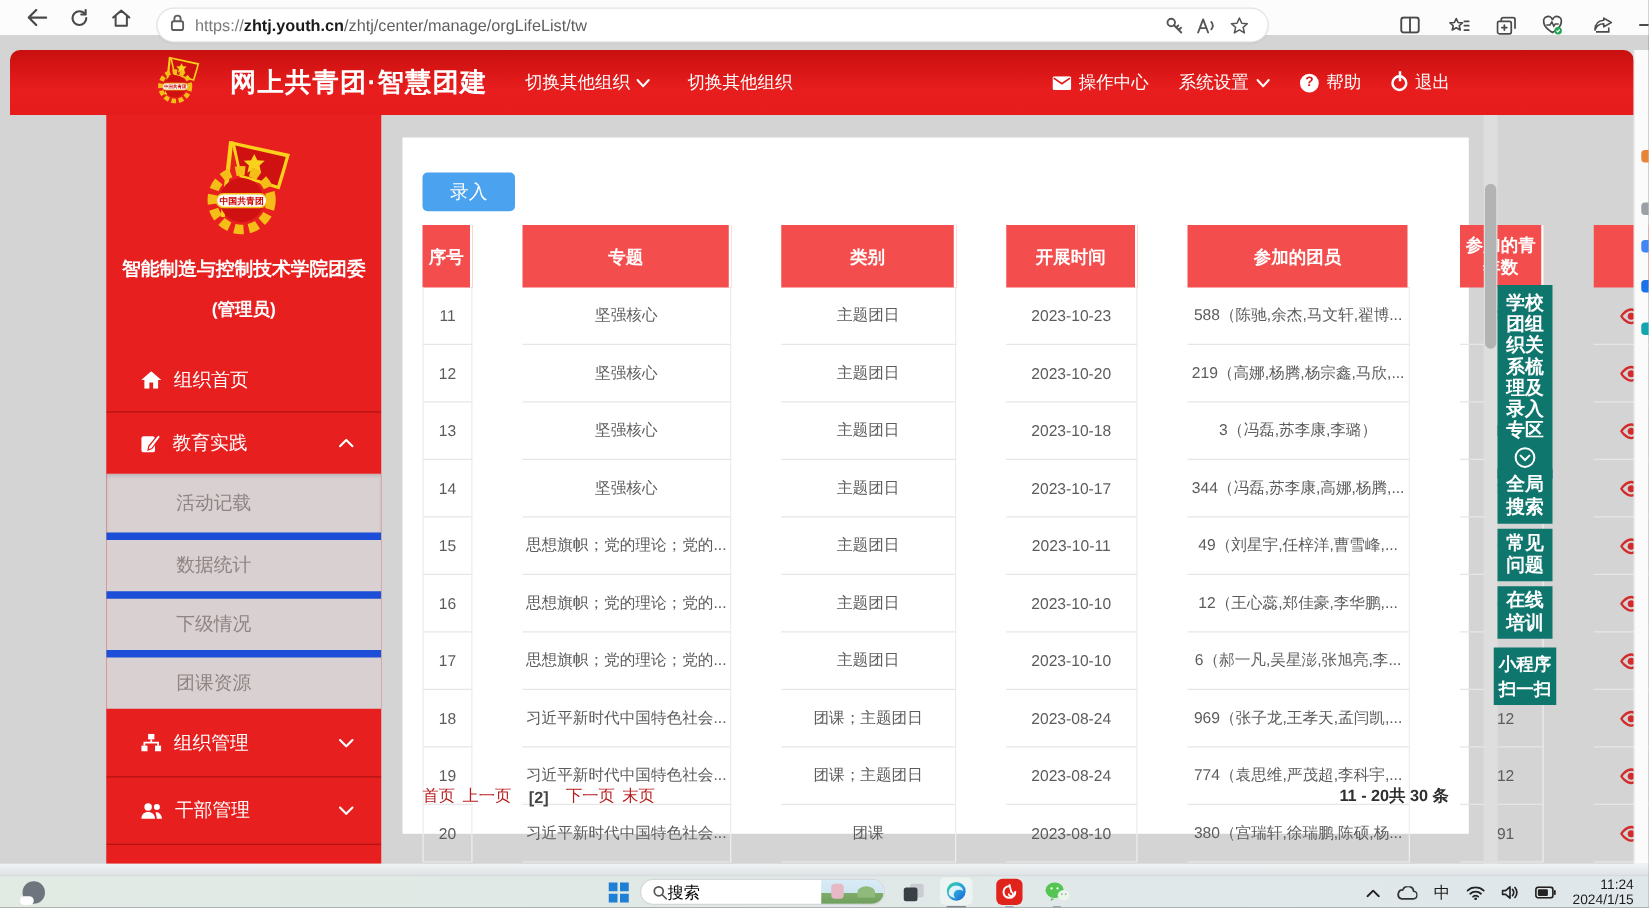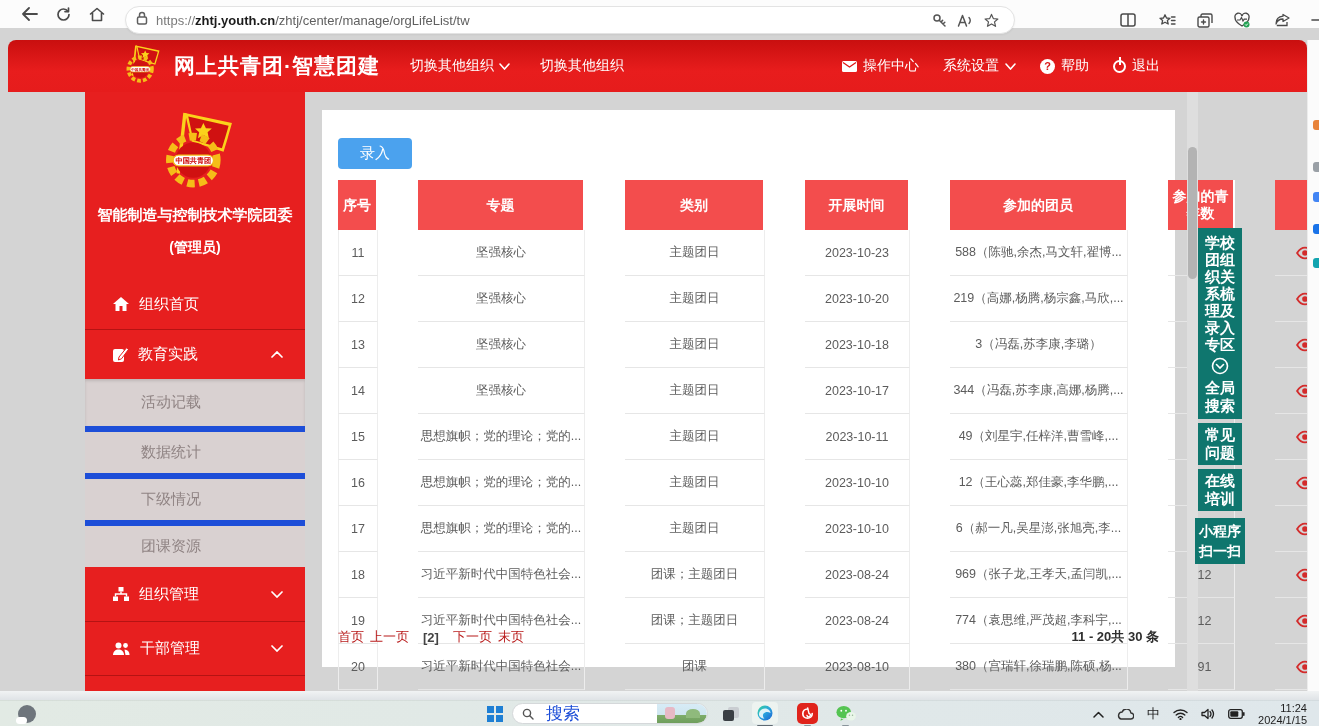--- a/index.html
+++ b/index.html
@@ -17,21 +17,21 @@
   .url-text{ font-size:13px; color:#7a7a7a; margin-left:8px; flex:1; white-space:nowrap; overflow:hidden; }
   .url-text b{ color:#1b1b1b; font-weight:bold; }
   .url-text .path{ color:#5f5f5f; }
   .pill-ic{ width:26px; height:22px; display:flex; align-items:center; justify-content:center; color:#555; cursor:pointer; }
   .tb-ic{ position:absolute; top:8px; width:26px; height:24px; display:flex; align-items:center; justify-content:center; cursor:pointer; }
 
   
   .site-header{ position:absolute; top:40px; left:8px; width:1299px; height:52px;
     background:linear-gradient(180deg,#c90f0f,#e81d1d 60%,#e61c1c); border-radius:8px 8px 0 0;
     display:flex; align-items:center; color:#fff; padding-left:112px; padding-right:147px; }
-  .brand{ font-size:21px; font-weight:bold; letter-spacing:1px; margin-left:12px; white-space:nowrap; }
+  .brand{ font-size:21px; font-weight:bold; letter-spacing:1px; margin-left:22px; white-space:nowrap; }
   .hnav{ font-size:14px; margin-left:30px; display:flex; align-items:center; gap:5px; cursor:pointer; white-space:nowrap; }
   .hsp{ flex:1; }
   .hright{ display:flex; align-items:center; gap:24px; font-size:14px; white-space:nowrap; }
   .hitem{ display:flex; align-items:center; gap:6px; cursor:pointer; }
   .qmark{ width:15px; height:15px; border-radius:50%; background:#fff; color:#d81515; font-size:11px; font-weight:bold;
     display:flex; align-items:center; justify-content:center; }
   .power{ position:relative; width:13px; height:13px; border:2px solid #fff; border-radius:50%; }
   .power::after{ content:''; position:absolute; left:50%; top:-5px; width:2px; height:8px; background:#fff; transform:translateX(-50%); }
 
   
@@ -92,21 +92,21 @@
     background:linear-gradient(90deg,#e2eae4,#dfe7eb); border-top:1px solid rgba(0,0,0,.05);
     display:flex; align-items:center; }
   .weather{ position:absolute; left:18px; top:4px; width:18px; height:18px; cursor:pointer; }
   .weather .moon{ position:absolute; inset:0; border-radius:50%; background:#6e757c; }
   .weather .cloud{ position:absolute; left:-2px; bottom:-1px; width:11px; height:7px; background:#fff; border-radius:5px; }
   .winlogo{ position:absolute; left:487px; top:5px; width:16px; height:16px; display:grid;
     grid-template-columns:7px 7px; grid-template-rows:7px 7px; gap:2px; cursor:pointer; }
   .winlogo i{ background:#1e7fd4; }
   .tsearch{ position:absolute; left:512px; top:2px; width:196px; height:21px; background:#fff; border:1px solid #d5d8da;
     border-radius:11px; display:flex; align-items:center; padding-left:9px; cursor:text; overflow:hidden; }
-  .tsearch .txt{ font-size:17px; color:#1d4ed8; margin-left:12px; flex:1; }
+  .tsearch .txt{ font-size:13px; color:#000000; margin-left:0; flex:1; }
   .sc-img{ width:50px; height:21px; border-radius:0 11px 11px 0; position:relative; overflow:hidden;
     background:linear-gradient(180deg,#d8ecf7 0%,#cfe6f0 55%,#7fae6b 55%,#6d9c5b 100%); }
   .sc-img::before{ content:''; position:absolute; left:8px; top:4px; width:10px; height:12px; background:#e7b9c6; border-radius:3px; }
   .sc-img::after{ content:''; position:absolute; right:7px; top:6px; width:14px; height:9px; background:#8fba7c; border-radius:50% 50% 0 0; }
   .taskview{ position:absolute; left:723px; top:6px; width:16px; height:14px; cursor:pointer; }
   .taskview .b{ position:absolute; right:0; top:0; width:11px; height:11px; background:#c9cdd1; border-radius:2px; }
   .taskview .f{ position:absolute; left:0; bottom:0; width:11px; height:11px; background:#3a3f44; border-radius:2px; }
   .edgebox{ position:absolute; left:752px; top:1px; width:26px; height:22px; background:#edf3f0; border-radius:4px;
     display:flex; align-items:center; justify-content:center; cursor:pointer; }
   .appic{ position:absolute; top:2px; width:21px; height:21px; border-radius:5px; cursor:pointer; }

